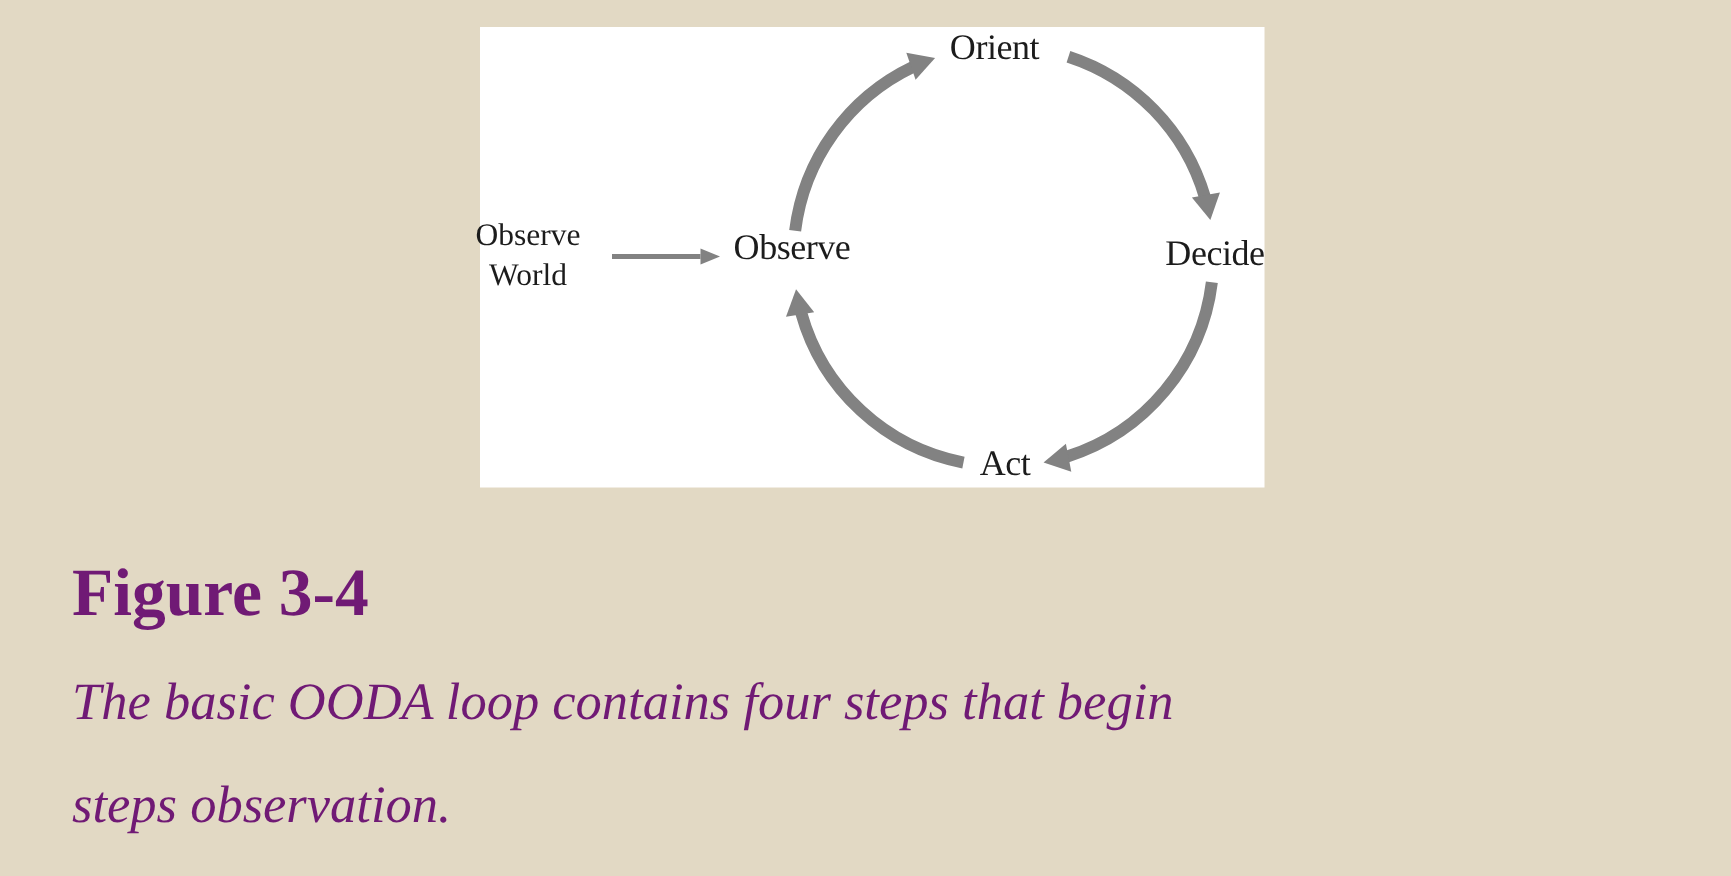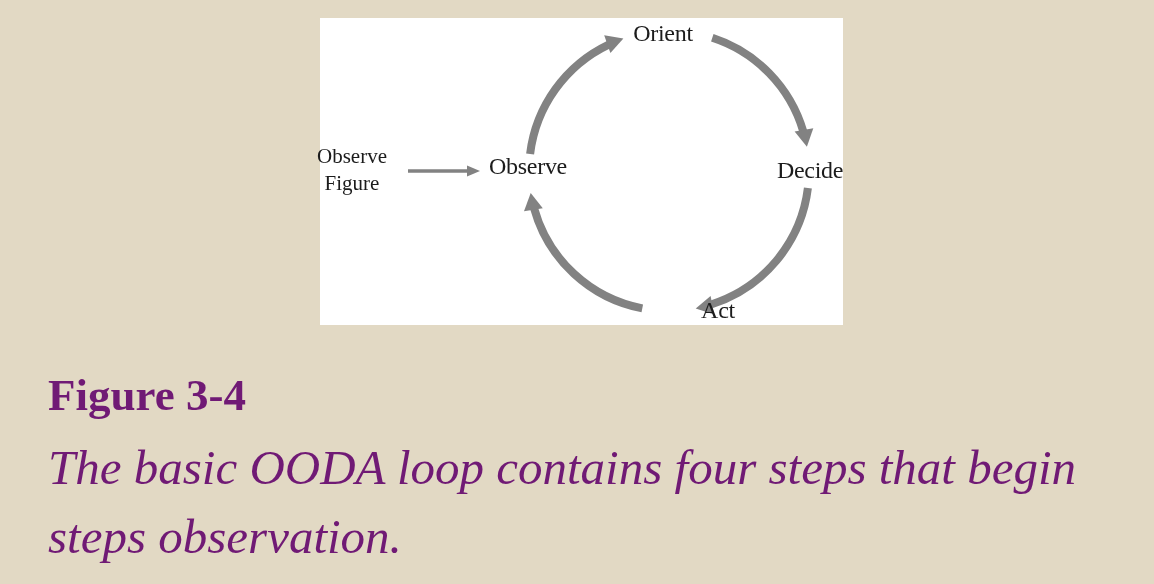--- a/index.html
+++ b/index.html
@@ -42,21 +42,21 @@
   .figure-label {
     font-family: "Liberation Serif", serif;
     font-weight: bold;
     font-size: 45px;
     line-height: 53px;
     white-space: nowrap;
   }
   .caption-text {
     margin-top: 11px;
     font-style: italic;
-    font-size: 49px;
+    font-size: 35px;
     line-height: 69px;
   }
   .caption-line { white-space: nowrap; }
 </style>
 </head>
 <body>
 
 <div class="panel">
 
   <svg width="523" height="307" viewBox="0 0 523 307">
@@ -75,27 +75,27 @@
     </g>
 
     <g>
       <line x1="88" y1="153" x2="147" y2="153" stroke="#828282" stroke-width="3.4"></line>
       <polygon points="160,153 147,147.6 147,158.4" fill="#828282"></polygon>
     </g>
   </svg>
 
   <div class="source-label" style="left:32px; top:152px;">
     <div>Observe</div>
-    <div>Figure</div>
+    <div>World</div>
   </div>
 
   <div class="node-label" style="left:208px; top:148px;">Observe</div>
   <div class="node-label" style="left:343px; top:15px;">Orient</div>
   <div class="node-label" style="left:490px; top:152px;">Decide</div>
-  <div class="node-label" style="left:350px; top:292px;margin-left:48px;">Act</div>
+  <div class="node-label" style="left:350px; top:292px;">Act</div>
 </div>
 
 <div class="caption">
   <div class="figure-label">Figure 3-4</div>
   <div class="caption-text">
     <div class="caption-line">The basic OODA loop contains four steps that begin</div>
     <div class="caption-line">steps observation.</div>
   </div>
 </div>
 

